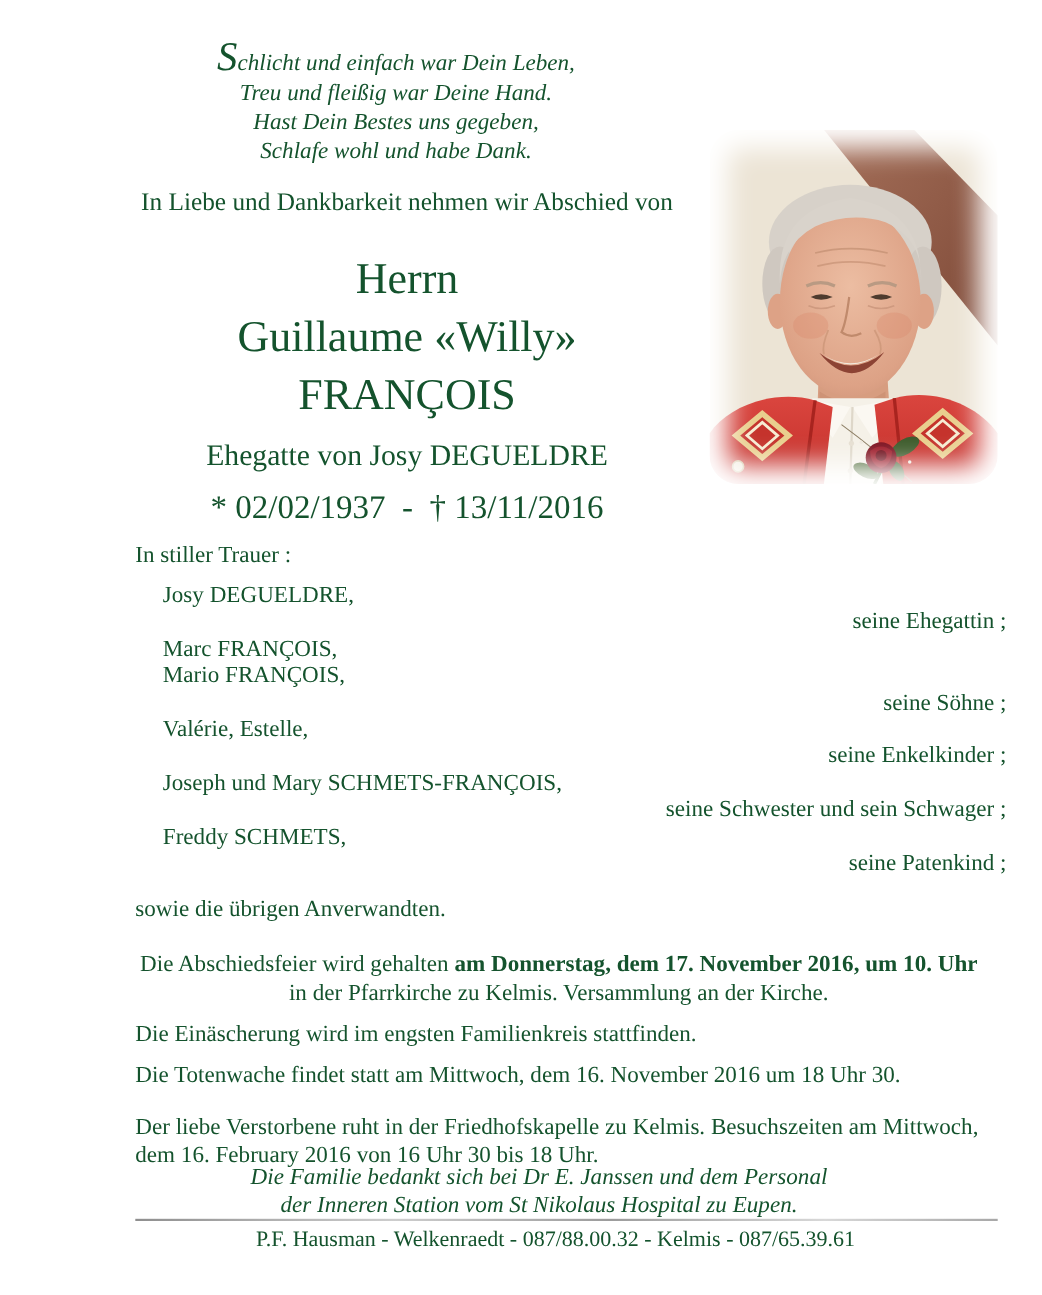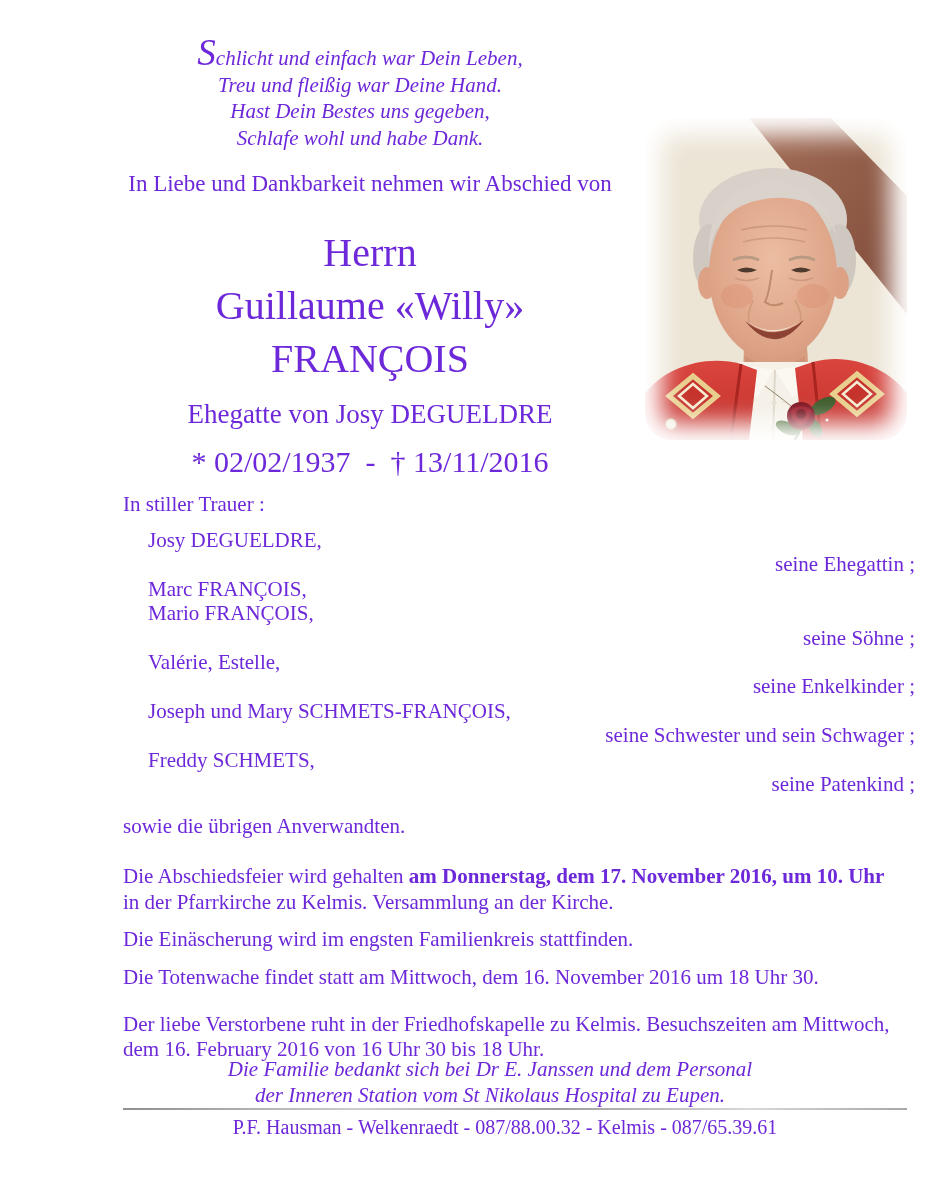--- a/index.html
+++ b/index.html
@@ -1,18 +1,18 @@
 <!DOCTYPE html>
 <html lang="de"><head>
 <meta charset="utf-8">
 <style>
   html,body{margin:0;padding:0;background:#ffffff;}
   .page{
     position:relative;width:947px;height:1177px;background:#ffffff;
-    font-family:"Liberation Serif","DejaVu Serif",serif;color:#6d28d9;overflow:hidden;
+    font-family:"Liberation Serif","DejaVu Serif",serif;color:#14532d;overflow:hidden;
   }
   
   .quote{position:absolute;top:40px;left:60px;width:600px;text-align:center;
          font-style:italic;font-size:21px;line-height:26.5px;}
   .quote-initial{font-size:37px;line-height:26.5px;}
   
   .intro{position:absolute;top:171px;left:30px;width:680px;text-align:center;font-size:23px;}
   
   .deceased{position:absolute;top:226px;left:30px;width:680px;text-align:center;}
   .headline{font-size:40px;line-height:53px;}
@@ -24,21 +24,21 @@
   .photo::after{content:"";position:absolute;inset:-3px;border-radius:30px;
                 box-shadow:inset 0 0 24px 20px #ffffff;}
   
   .mourning-header{position:absolute;top:492px;left:123px;font-size:21px;}
   .mourners{position:absolute;top:528px;left:123px;width:767px;font-size:21px;line-height:24.4px;margin-left:25px;}
   .relation{text-align:right;}
   .closing{position:absolute;top:814px;left:123px;font-size:21px;}
   
   .para{position:absolute;left:123px;width:770px;font-size:21px;line-height:26px;}
   .para b{font-weight:bold;}
-  .farewell{top:842px;}
+  .farewell{top:842px;text-align:center;}
   .cremation{top:905px;}
   .wake{top:943px;}
   .visitation{top:991px;line-height:25px;}
   
   .thanks{position:absolute;top:1056px;left:90px;width:800px;text-align:center;
           font-style:italic;font-size:21px;line-height:26px;}
   .divider{position:absolute;top:1108px;left:123px;width:784px;height:2px;
            background:linear-gradient(90deg,#8f8f8f,#cdcdcd 30%,#9c9c9c 55%,#d8d8d8 80%,#a8a8a8);}
   .footer{position:absolute;top:1116px;left:0;width:928px;text-align:center;font-size:20px;padding-left:41px;}
 </style>

